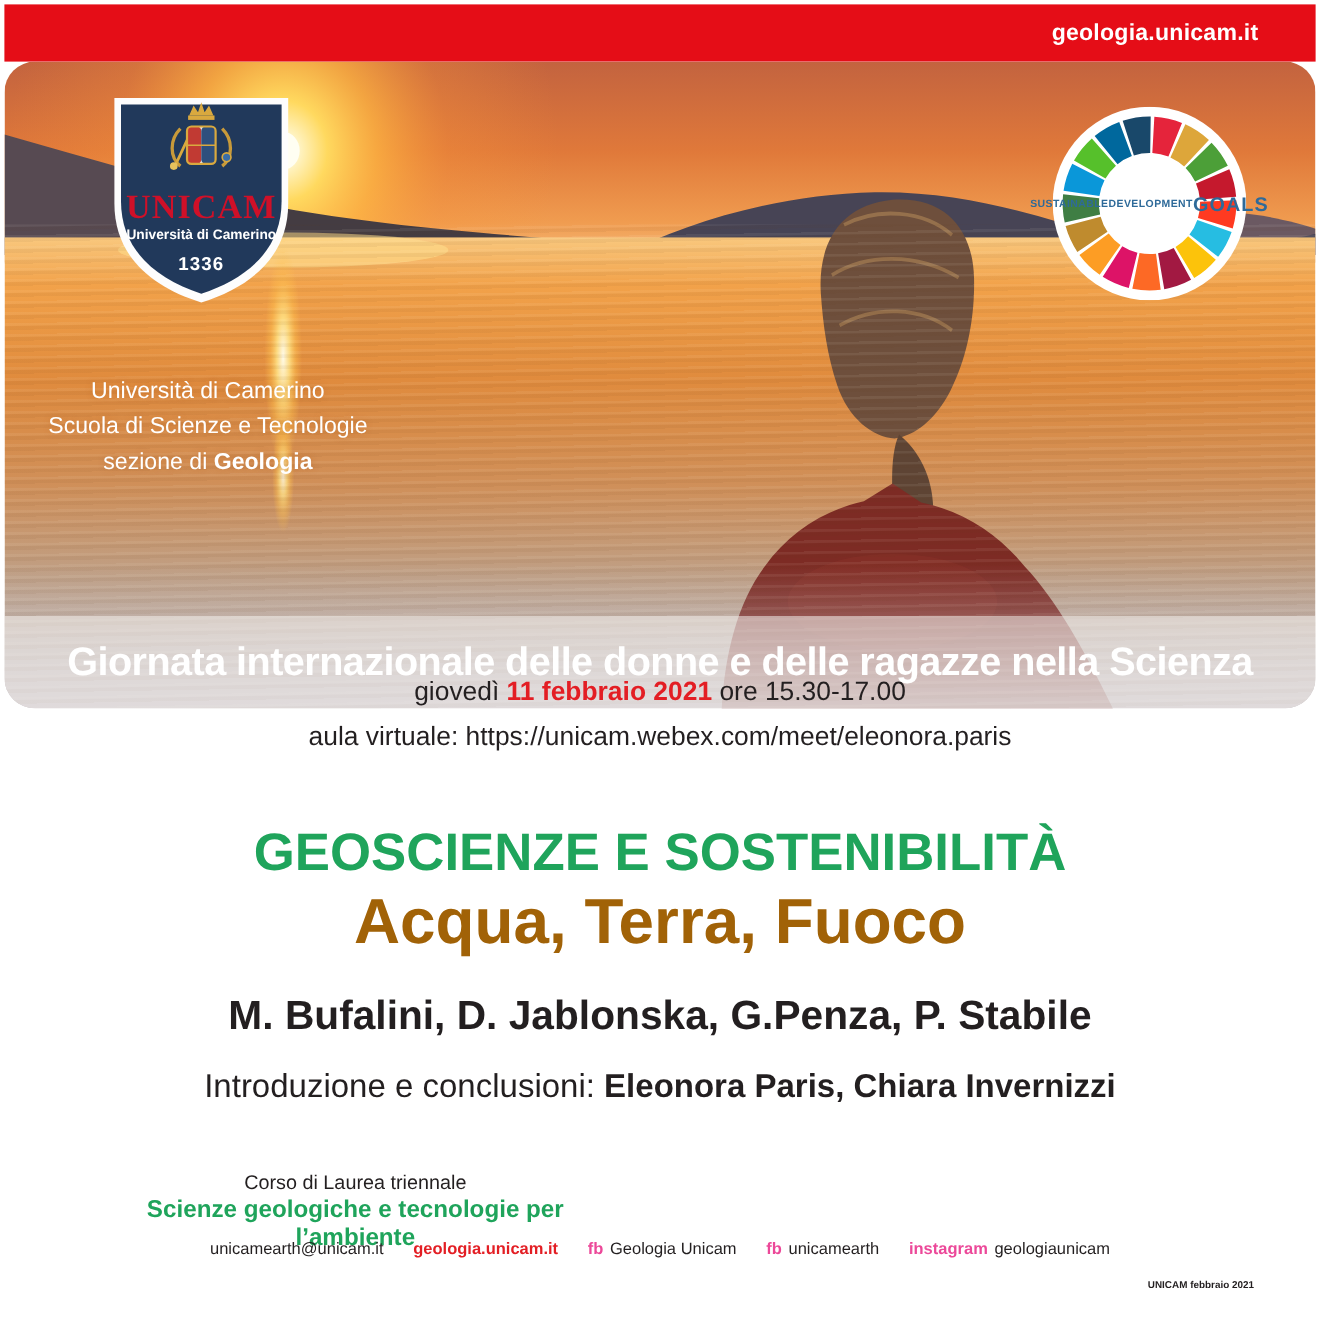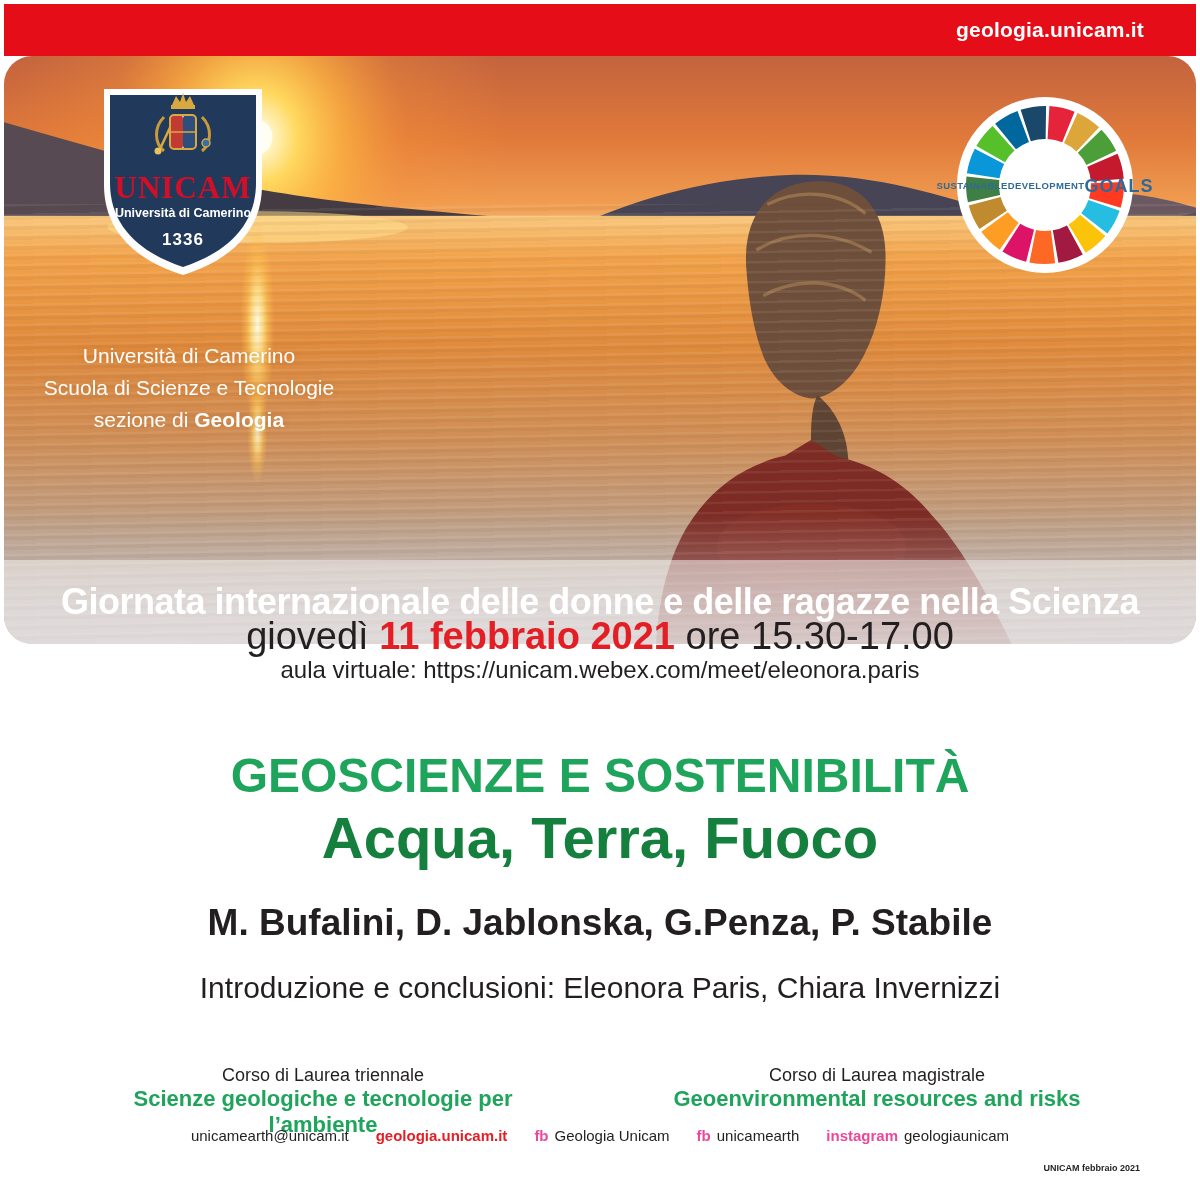--- a/index.html
+++ b/index.html
@@ -24,28 +24,28 @@
                font-size:21px;line-height:32px;text-shadow:0 0 6px rgba(180,90,20,.35);}
   
   .sdg{position:absolute;left:953px;top:41px;width:176px;height:176px;}
   .sdg svg{position:absolute;left:0;top:0;}
   .sdg-center{position:absolute;left:0;top:0;width:176px;height:176px;display:flex;
               align-items:center;justify-content:center;color:#2e6a99;font-weight:bold;line-height:11px;}
   .sdg-small{font-size:9.5px;letter-spacing:.4px;}
   .sdg-goals{font-size:18px;letter-spacing:1px;line-height:18px;margin-top:1px;}
   
   .line{position:absolute;left:0;width:1200px;text-align:center;color:#231f20;white-space:nowrap;}
-  .date-line{top:615px;font-size:38px;}
+  .date-line{top:615px;font-size:24px;}
   .date-red{color:#e31e24;font-weight:bold;}
   .venue-line{top:656px;font-size:24px;}
   .supertitle{top:748px;font-size:48px;font-weight:bold;color:#1fa45b;}
-  .main-title{top:804px;font-size:58px;font-weight:bold;color:#15803d;}
+  .main-title{top:804px;font-size:58px;font-weight:bold;color:#a16207;}
   .speakers{top:902px;font-size:37px;font-weight:bold;}
   .intro{top:971px;font-size:30px;}
-  .intro b{font-weight:normal;}
+  .intro b{font-weight:bold;}
   .program{position:absolute;top:1064px;width:470px;text-align:center;color:#231f20;}
   .program .plabel{font-size:18px;line-height:22px;}
   .program .pname{font-size:22px;line-height:26px;font-weight:bold;color:#1fa45b;}
   .program-left{left:88px;}
   .program-right{left:642px;}
   .footer-row{position:absolute;top:1127px;left:0;width:1200px;display:flex;justify-content:center;
               gap:27px;font-size:15px;color:#231f20;white-space:nowrap;}
   .site-red{color:#e31e24;font-weight:bold;}
   .soc-label{color:#ec4899;font-weight:bold;margin-right:6px;}
   .credit{position:absolute;top:1163px;right:60px;font-size:9px;font-weight:bold;color:#231f20;}
@@ -195,24 +195,20 @@
   <div class="line main-title">Acqua, Terra, Fuoco</div>
   <div class="line speakers">M. Bufalini, D. Jablonska, G.Penza, P. Stabile</div>
   <div class="line intro">
     <span>Introduzione e conclusioni: </span><b>Eleonora Paris, Chiara Invernizzi</b>
   </div>
 
   <div class="program program-left">
     <div class="plabel">Corso di Laurea triennale</div>
     <div class="pname">Scienze geologiche e tecnologie per l’ambiente</div>
   </div>
-  <div class="program program-right">
-    <div class="plabel">Corso di Laurea magistrale</div>
-    <div class="pname">Geoenvironmental resources and risks</div>
-  </div>
 
   <div class="footer-row">
     <span>unicamearth@unicam.it</span>
     <span class="site-red">geologia.unicam.it</span>
     <span><span class="soc-label">fb</span><span>Geologia Unicam</span></span>
     <span><span class="soc-label">fb</span><span>unicamearth</span></span>
     <span><span class="soc-label">instagram</span><span>geologiaunicam</span></span>
   </div>
 
   <div class="credit">UNICAM febbraio 2021</div>

